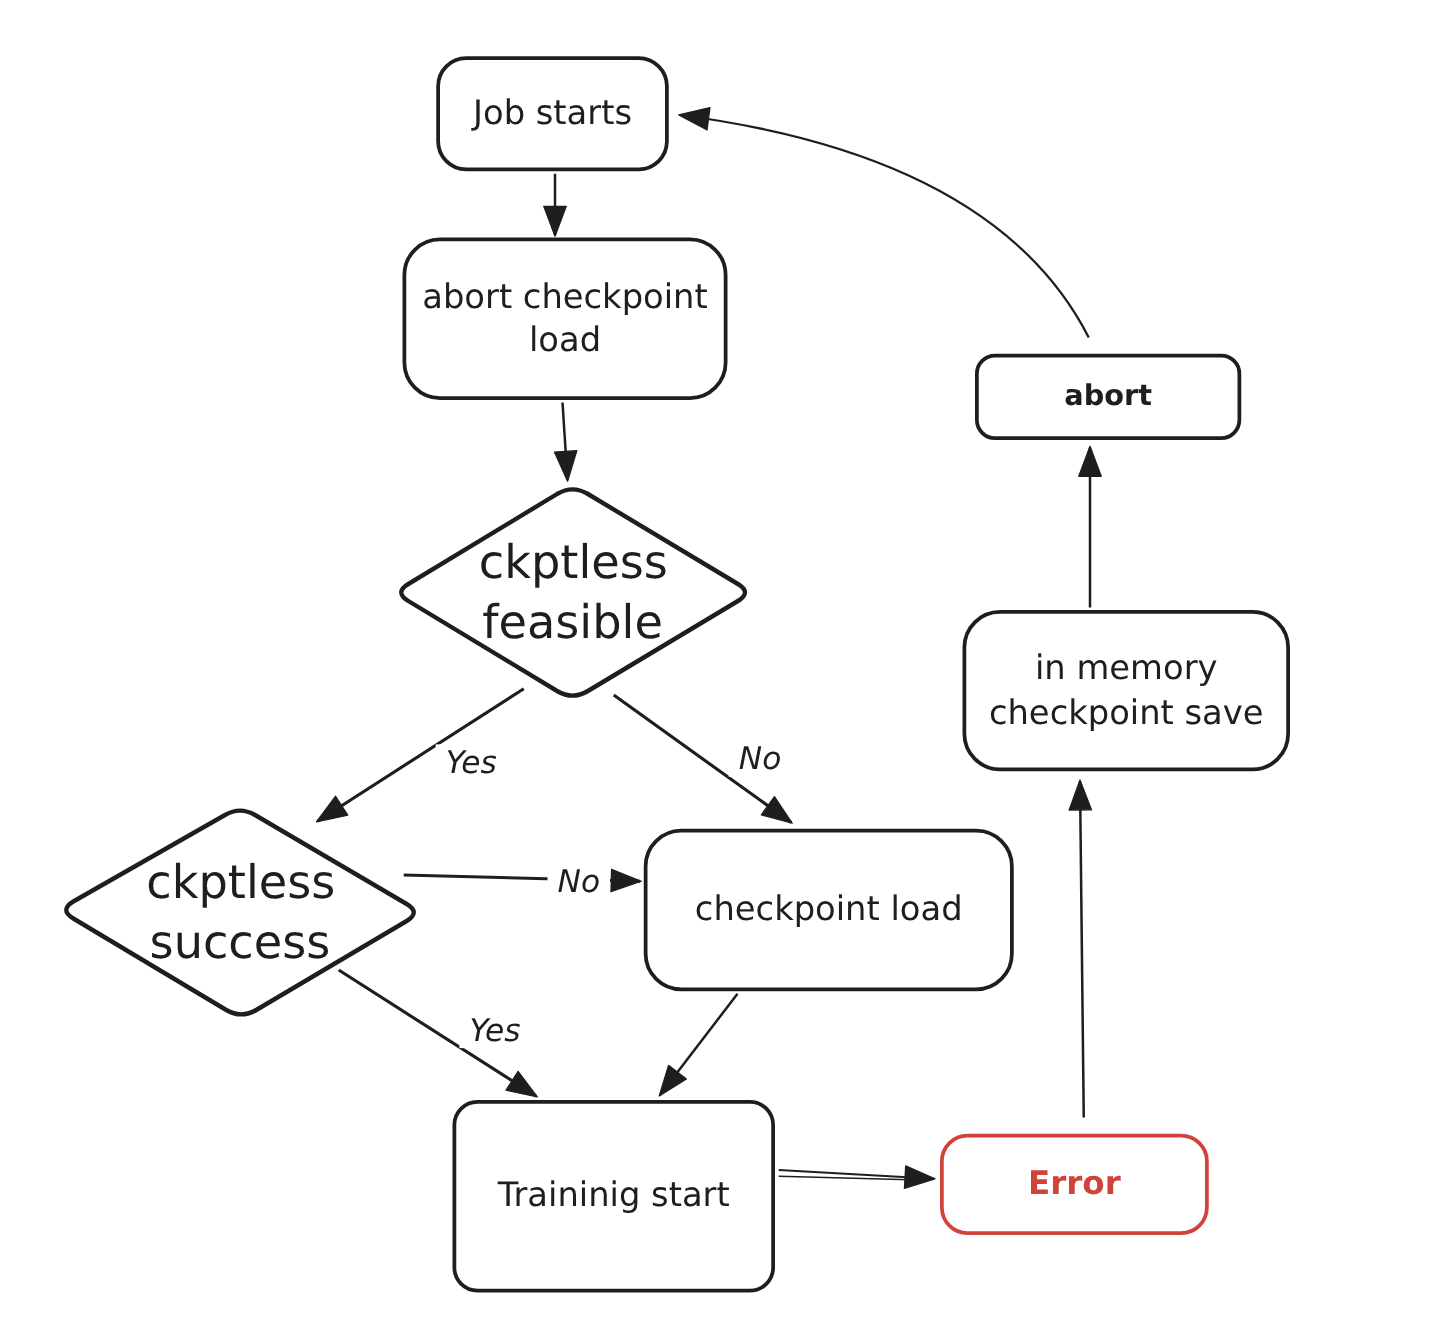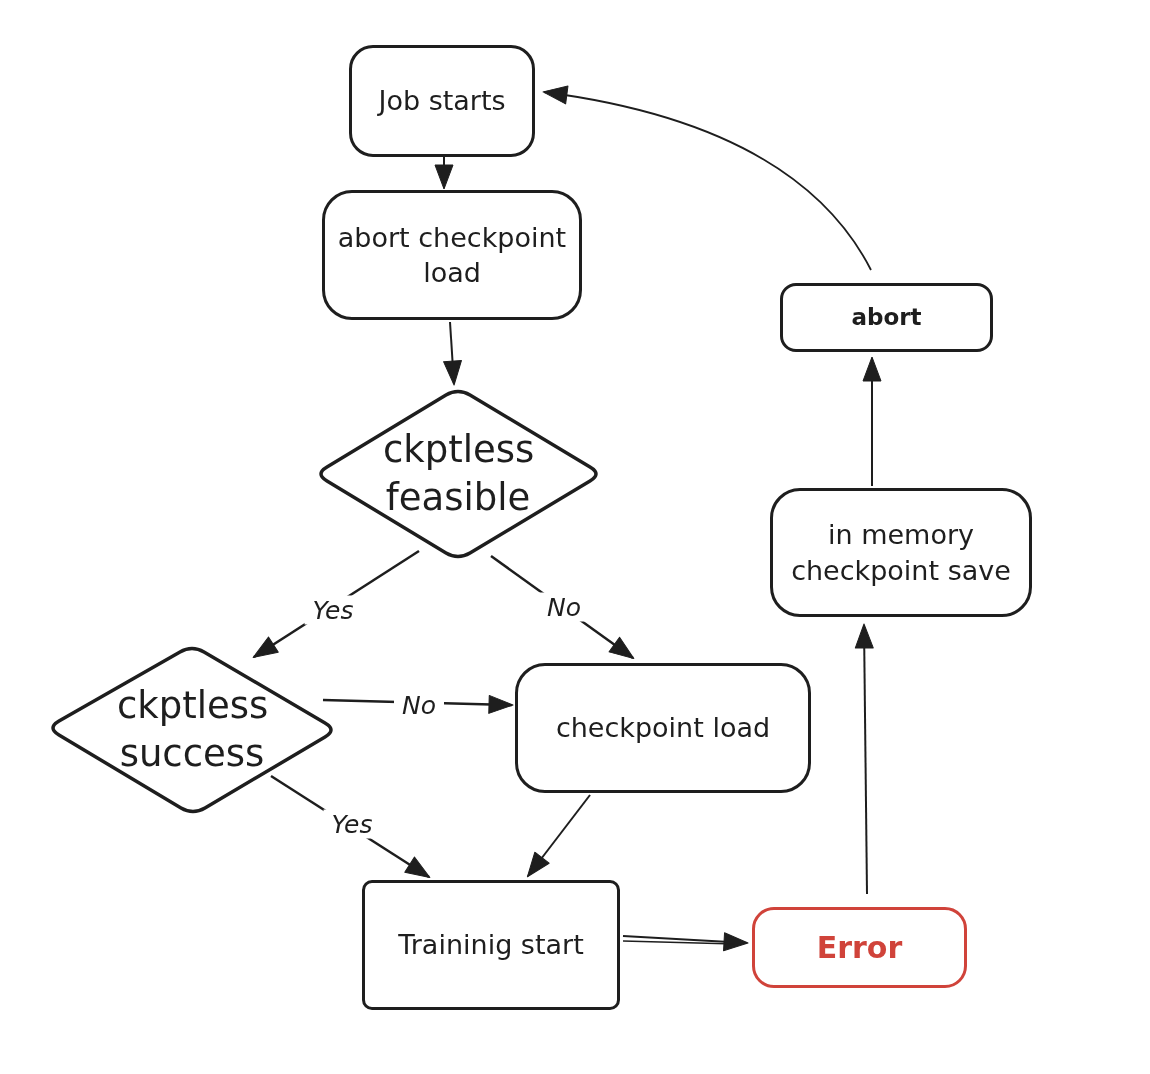--- a/index.html
+++ b/index.html
@@ -32,28 +32,29 @@
     font-size:37px;line-height:1.3;
   }
   .edge-label{
     position:absolute;
     transform:translate(-50%,-50%);
     background:#ffffff;
     padding:0 8px;
     font-size:25px;
     font-style:italic;
     white-space:nowrap;
+    margin-left:44px;
   }
   
-  #n-job-starts     {left:349px;top:45px;  width:186px;height:112px; border-radius:24px;}
+  #n-job-starts     {left:349px;top:45px;  width:186px;height:92px; border-radius:24px;}
   #n-delay-load     {left:322px;top:190px; width:260px;height:130px;border-radius:30px;}
   #n-checkpoint-load{left:515px;top:663px; width:296px;height:130px;border-radius:30px;}
-  #n-training-start {left:362px;top:880px; width:258px;height:130px;border-radius:10px;}
+  #n-training-start {left:362px;top:880px; width:258px;height:154px;border-radius:20px;}
   #n-error          {left:752px;top:907px; width:215px;height:81px; border-radius:22px;
-                     border-color:#d0433a;color:#d0433a;font-weight:600;font-size:30px;}
+                     border-color:#d0433a;color:#d0433a;font-weight:600;font-size:26px;}
   #n-in-memory-save {left:770px;top:488px; width:262px;height:129px;border-radius:30px;justify-content:center;}
   #n-abort          {left:780px;top:283px; width:213px;height:69px; border-radius:16px;
                      font-size:23px;font-weight:600;}
   #lbl-feasible{left:378px;top:424px;width:160px;height:100px;}
   #lbl-success {left:112px;top:680px;width:160px;height:100px;}
   #el-feasible-yes{left:333px;top:610px;}
   #el-feasible-no {left:564px;top:607px;}
   #el-success-no  {left:419px;top:705px;}
   #el-success-yes {left:352px;top:824px;}
 </style>

